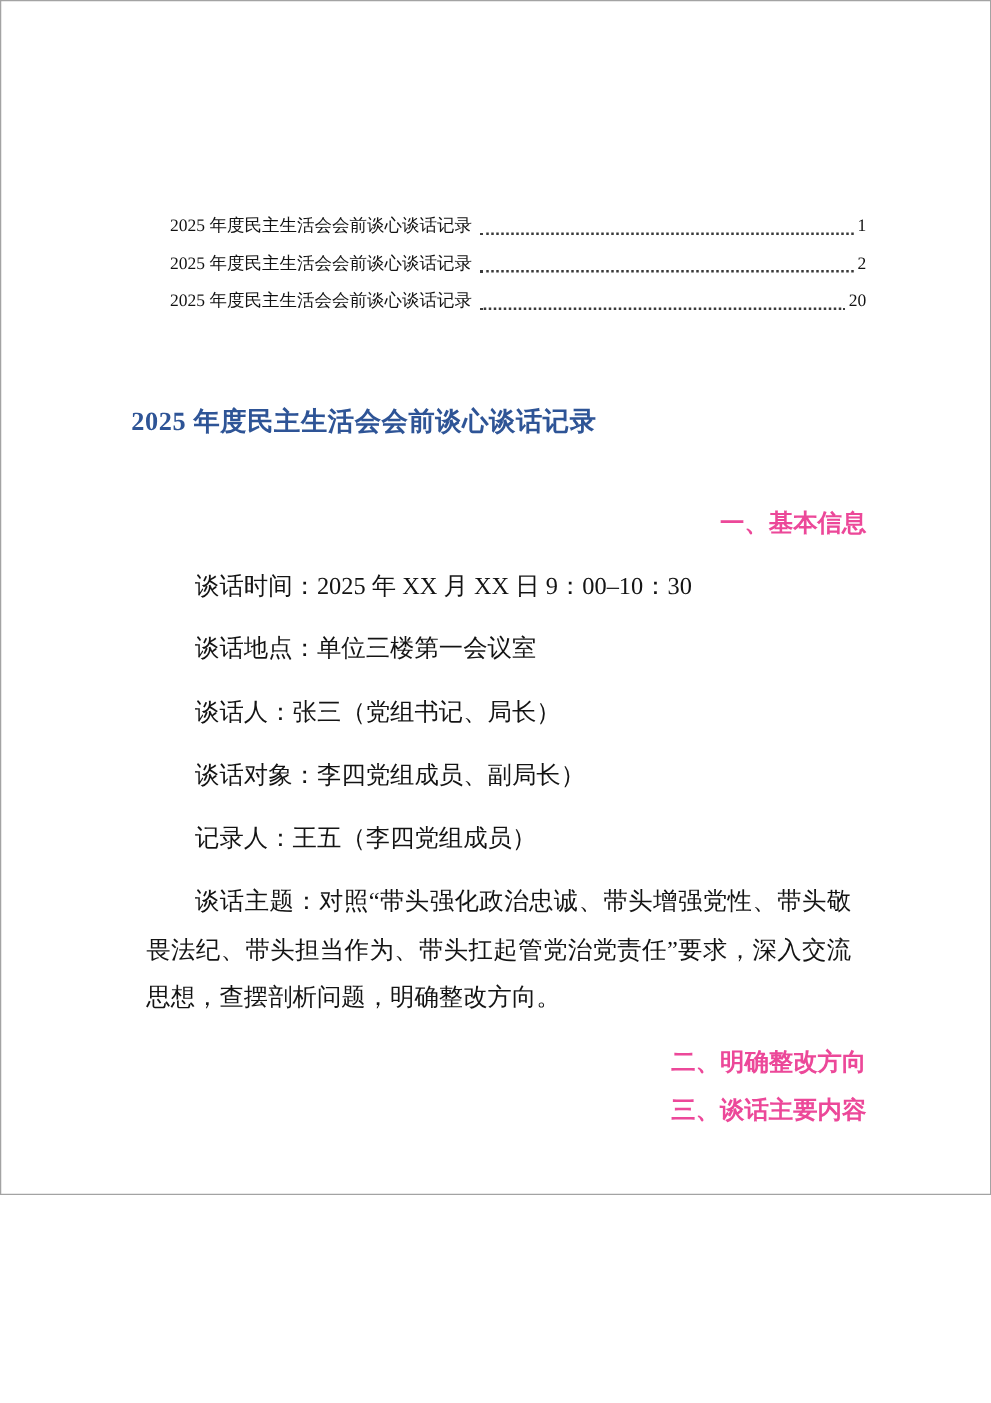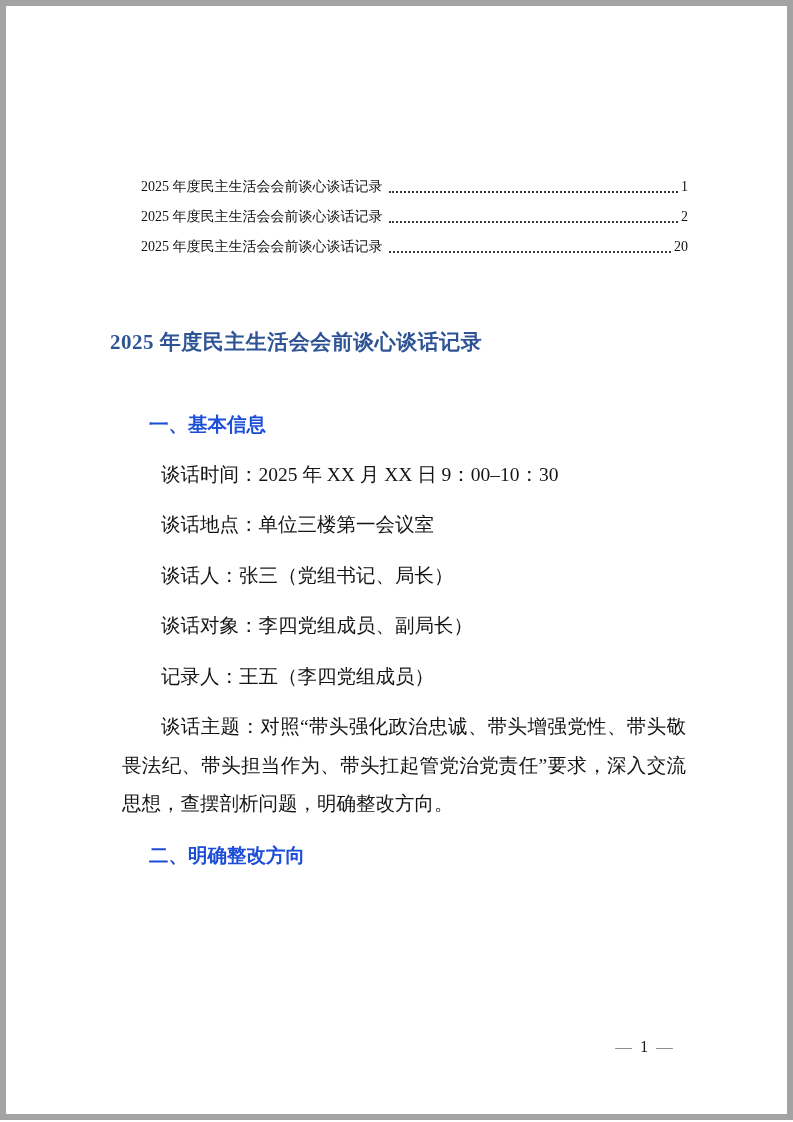--- a/index.html
+++ b/index.html
@@ -1,21 +1,21 @@
 <!DOCTYPE html>
 <html><head>
 <meta charset="utf-8">
 <style>
   html, body { margin: 0; padding: 0; background: #ffffff; }
   .page {
     position: relative;
     width: 793px;
-    height: 1120px;
+    height: 956px;
     background: #ffffff;
-    border: 6px solid #a3a3a3;
+    border: 1px solid #a3a3a3;
     box-sizing: border-box;
     overflow: hidden;
     font-family: "Liberation Serif", serif;
     color: #141414;
   }
 
   
   .toc {
     position: absolute;
     left: 135px;
@@ -63,23 +63,23 @@
     font-size: 19.5px;
     line-height: 38.5px;
     text-align: justify;
   }
   .content .heading {
     margin: 0;
     font-size: 19.5px;
     line-height: 38.5px;
     font-weight: bold;
     text-indent: 2em;
-    text-align: left;
+    text-align: right;
     font-family: "Liberation Sans", sans-serif;
-    color: #1d4ed8;
+    color: #ec4899;
   }
   .content p {
     margin: 12px;
     text-indent: 2em;
   }
   .content .info-line { text-align: left; white-space: nowrap; }
 
   
   .footer {
     position: absolute;
@@ -121,20 +121,21 @@
 
   <main class="content">
     <h2 class="heading">一、基本信息</h2>
     <p class="info-line">谈话时间：2025 年 XX 月 XX 日 9：00–10：30</p>
     <p class="info-line">谈话地点：单位三楼第一会议室</p>
     <p class="info-line">谈话人：张三（党组书记、局长）</p>
     <p class="info-line">谈话对象：李四党组成员、副局长）</p>
     <p class="info-line">记录人：王五（李四党组成员）</p>
     <p class="para">谈话主题：对照“带头强化政治忠诚、带头增强党性、带头敬畏法纪、带头担当作为、带头扛起管党治党责任”要求，深入交流思想，查摆剖析问题，明确整改方向。</p>
     <h2 class="heading">二、明确整改方向</h2>
+    <h2 class="heading">三、谈话主要内容</h2>
   </main>
 
   <footer class="footer">
     <span class="dash">—</span>
     <span class="num">1</span>
     <span class="dash">—</span>
   </footer>
 
 </div>
 

